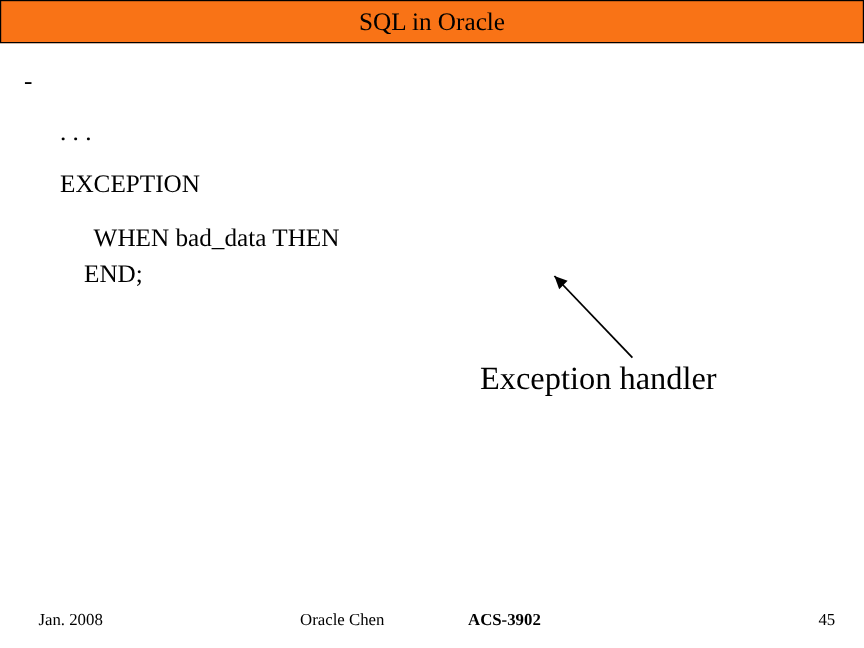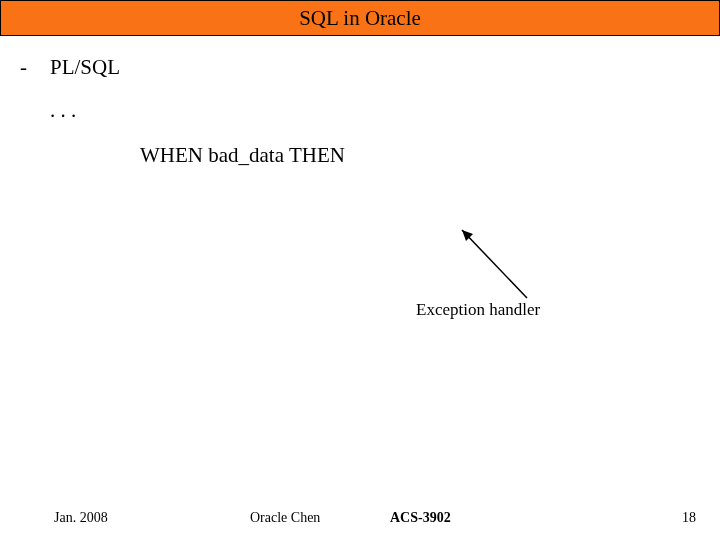--- a/index.html
+++ b/index.html
@@ -36,69 +36,70 @@
   .bullet-line {
     display: flex;
     align-items: baseline;
     margin-bottom: 18px;
   }
   .bullet-dash {
     width: 30px;
     display: inline-block;
   }
   .indent1 { margin-left: 30px; margin-bottom: 18px; }
-  .indent2 { margin-left: 120px; line-height: 1.35; }
+  .indent2 { margin-left: 58px; line-height: 1.35; }
   .indent1b { margin-left: 50px; margin-top: 4px; }
   .annotation {
     position: absolute;
-    left: 416px;
+    left: 400px;
     top: 300px;
-    font-size: 17px;
+    font-size: 27px;
   }
   .arrow-svg {
     position: absolute;
     left: 0;
     top: 0;
     width: 720px;
     height: 540px;
     pointer-events: none;
   }
   .footer {
     position: absolute;
     bottom: 14px;
     left: 0;
     width: 720px;
     font-size: 14px;
   }
-  .footer .date   { position: absolute; left: 54px;  bottom: 0; }
+  .footer .date   { position: absolute; left: 32px;  bottom: 0; }
   .footer .author { position: absolute; left: 250px; bottom: 0; }
   .footer .course { position: absolute; left: 390px; bottom: 0; font-weight: bold; }
   .footer .page   { position: absolute; right: 24px; bottom: 0; }
 </style>
 </head>
 <body>
 
 <div class="title-bar">
   <span>SQL in Oracle</span>
 </div>
 
 <div class="content">
   <div class="bullet-line">
     <span class="bullet-dash">-</span>
-    <span>PL/SQL</span>
   </div>
   <div class="indent1">. . .</div>
+  <div class="indent1">EXCEPTION</div>
   <div class="indent2">WHEN bad_data THEN</div>
+  <div class="indent1b">END;</div>
 </div>
 
 <svg class="arrow-svg">
   <line x1="527" y1="298" x2="462" y2="230" stroke="#000" stroke-width="1.5"></line>
   <polygon points="462,230 473,234 466,241" fill="#000"></polygon>
 </svg>
 
 <div class="annotation">Exception handler</div>
 
 <div class="footer">
   <span class="date">Jan. 2008</span>
   <span class="author">Oracle Chen</span>
   <span class="course">ACS-3902</span>
-  <span class="page">18</span>
+  <span class="page">45</span>
 </div>
 
 </body></html>

